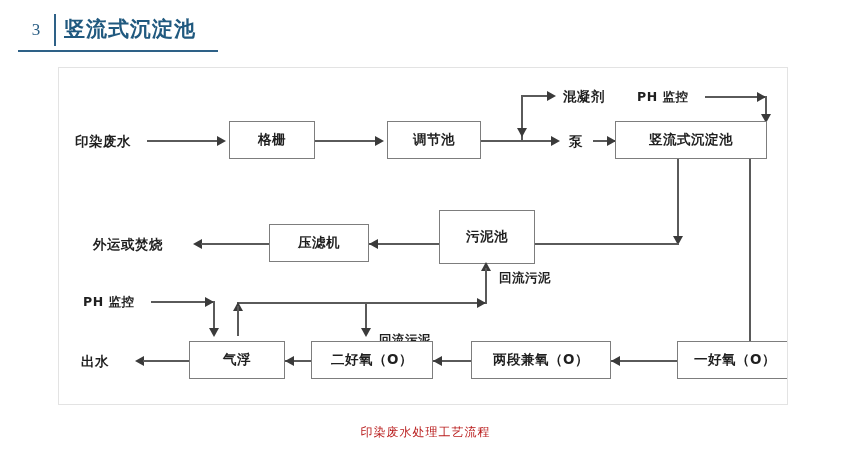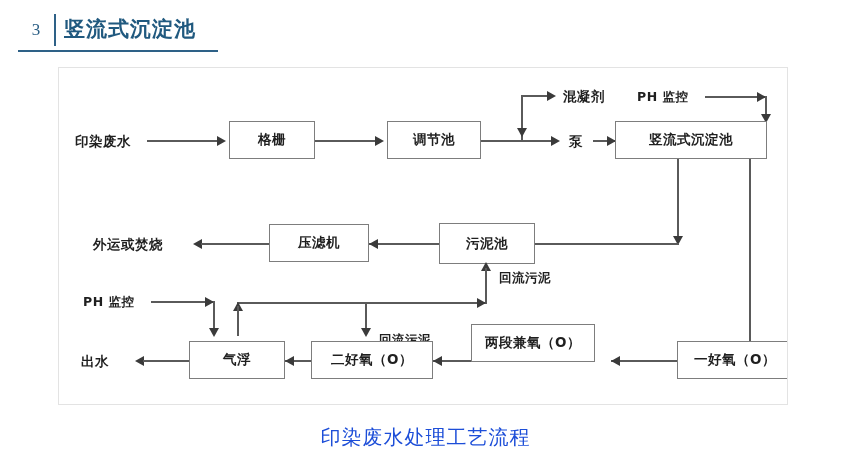--- a/index.html
+++ b/index.html
@@ -70,21 +70,21 @@
   .v{width:1.5px;}
   
   .ar{position:absolute;width:0;height:0;}
   .ar-r{border-top:5px solid transparent;border-bottom:5px solid transparent;border-left:9px solid #3a3a3a;}
   .ar-l{border-top:5px solid transparent;border-bottom:5px solid transparent;border-right:9px solid #3a3a3a;}
   .ar-d{border-left:5px solid transparent;border-right:5px solid transparent;border-top:9px solid #3a3a3a;}
   .ar-u{border-left:5px solid transparent;border-right:5px solid transparent;border-bottom:9px solid #3a3a3a;}
   
   #caption{
     position:absolute;left:0;top:424px;width:851px;text-align:center;
-    font-size:20px;color:#1d4ed8;
+    font-size:12px;color:#b91c1c;
     font-family:"DejaVu Sans","Liberation Sans",sans-serif;
     letter-spacing:1px;
   }
 </style>
 </head>
 <body>
 
 <div id="header">
   <div id="hdr-num">3</div>
   <div id="hdr-div"></div>
@@ -138,21 +138,21 @@
 
   <div class="lbl" style="left:34px;top:168px;">外运或焚烧</div>
   <div class="ar ar-l" style="left:134px;top:171px;"></div>
   <div class="h" style="left:142px;top:175px;width:68px;"></div>
 
   <div class="box" style="left:210px;top:156px;width:100px;height:38px;">压滤机</div>
 
   <div class="h" style="left:310px;top:175px;width:70px;"></div>
   <div class="ar ar-l" style="left:310px;top:171px;"></div>
 
-  <div class="box" style="left:380px;top:155px;width:96px;height:41px;text-align:center;">污泥池</div>
+  <div class="box" style="left:380px;top:142px;width:96px;height:54px;text-align:center;">污泥池</div>
 
   <div class="ar ar-u" style="left:422px;top:194px;"></div>
   <div class="v" style="left:426px;top:200px;height:34px;"></div>
   <div class="lbl small" style="left:440px;top:202px;">回流污泥</div>
 
   <div class="lbl small" style="left:24px;top:226px;">PH 监控</div>
   <div class="h" style="left:92px;top:233px;width:62px;"></div>
   <div class="ar ar-r" style="left:146px;top:229px;"></div>
   <div class="v" style="left:154px;top:233px;height:34px;"></div>
   <div class="ar ar-d" style="left:150px;top:260px;"></div>
@@ -173,21 +173,21 @@
   <div class="box" style="left:130px;top:273px;width:96px;height:38px;">气浮</div>
 
   <div class="h" style="left:226px;top:292px;width:68px;"></div>
   <div class="ar ar-l" style="left:226px;top:288px;"></div>
 
   <div class="box" style="left:252px;top:273px;width:122px;height:38px;">二好氧（O）</div>
 
   <div class="h" style="left:374px;top:292px;width:44px;"></div>
   <div class="ar ar-l" style="left:374px;top:288px;"></div>
 
-  <div class="box" style="left:412px;top:256px;width:124px;height:38px;">两段兼氧（O）</div>
+  <div class="box" style="left:412px;top:273px;width:140px;height:38px;">两段兼氧（O）</div>
 
   <div class="h" style="left:552px;top:292px;width:66px;"></div>
   <div class="ar ar-l" style="left:552px;top:288px;"></div>
 
   <div class="box" style="left:618px;top:273px;width:116px;height:38px;">一好氧（O）</div>
 
 </div>
 
 <div id="caption">印染废水处理工艺流程</div>
 

